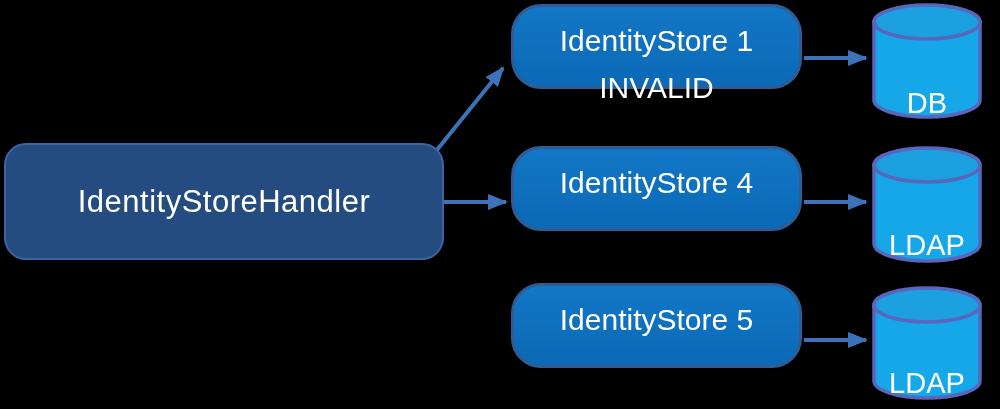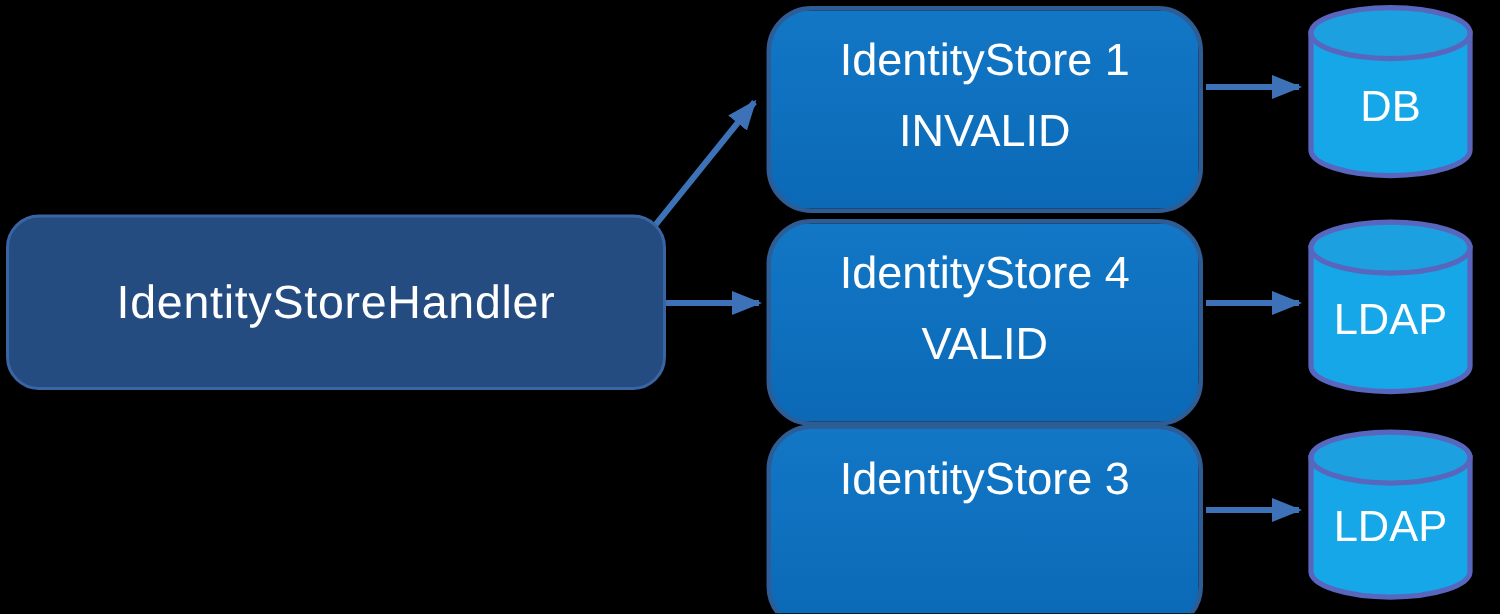--- a/index.html
+++ b/index.html
@@ -19,29 +19,29 @@
   .cyl-body{fill:var(--cyl-fill);stroke:var(--cyl-stroke);stroke-width:3.5;}
   .cyl-top{fill:var(--cyl-top-fill);stroke:var(--cyl-stroke);stroke-width:3.5;}
   .node{position:absolute;box-sizing:border-box;color:var(--text);}
   .handler{
     left:4px;top:143px;width:440px;height:117px;
     background:var(--handler-fill);border:2.5px solid var(--handler-stroke);
     border-radius:22px;display:flex;align-items:center;justify-content:center;
     font-size:31px;letter-spacing:.5px;
   }
   .store{
-    left:511px;width:291px;height:138px;
+    left:511px;width:291px;height:85px;
     background:linear-gradient(180deg,var(--store-fill-top),var(--store-fill-bottom));
     border:3px solid var(--store-stroke);border-radius:30px;
     text-align:center;padding-top:10px;font-size:30px;line-height:47px;
   }
   .store .line{white-space:nowrap;}
   .cyl-label{
     position:absolute;color:var(--text);font-size:29px;
-    transform:translate(-50%,-50%);white-space:nowrap;
+    transform:translate(-50%,-50%);white-space:nowrap;margin-top:31px;
   }
 </style>
 </head>
 <body>
 
 <div class="canvas">
 
   <svg class="overlay" viewBox="0 0 1000 409">
     <defs>
       <marker id="ah" markerUnits="userSpaceOnUse" markerWidth="20" markerHeight="16" refX="18" refY="8" orient="auto">
@@ -73,25 +73,24 @@
     <span>IdentityStoreHandler</span>
   </div>
 
   <div class="node store" style="top:4px;">
     <div class="line">IdentityStore 1</div>
     <div class="line">INVALID</div>
   </div>
 
   <div class="node store" style="top:146px;">
     <div class="line">IdentityStore 4</div>
-    <div class="line">VALID</div>
   </div>
 
   <div class="node store" style="top:283px;">
-    <div class="line">IdentityStore 3</div>
+    <div class="line">IdentityStore 5</div>
     <div class="line"></div>
   </div>
 
   <span class="cyl-label" style="left:927px;top:72px;">DB</span>
   <span class="cyl-label" style="left:927px;top:214px;">LDAP</span>
   <span class="cyl-label" style="left:927px;top:352px;">LDAP</span>
 
 </div>
 
 </body></html>

